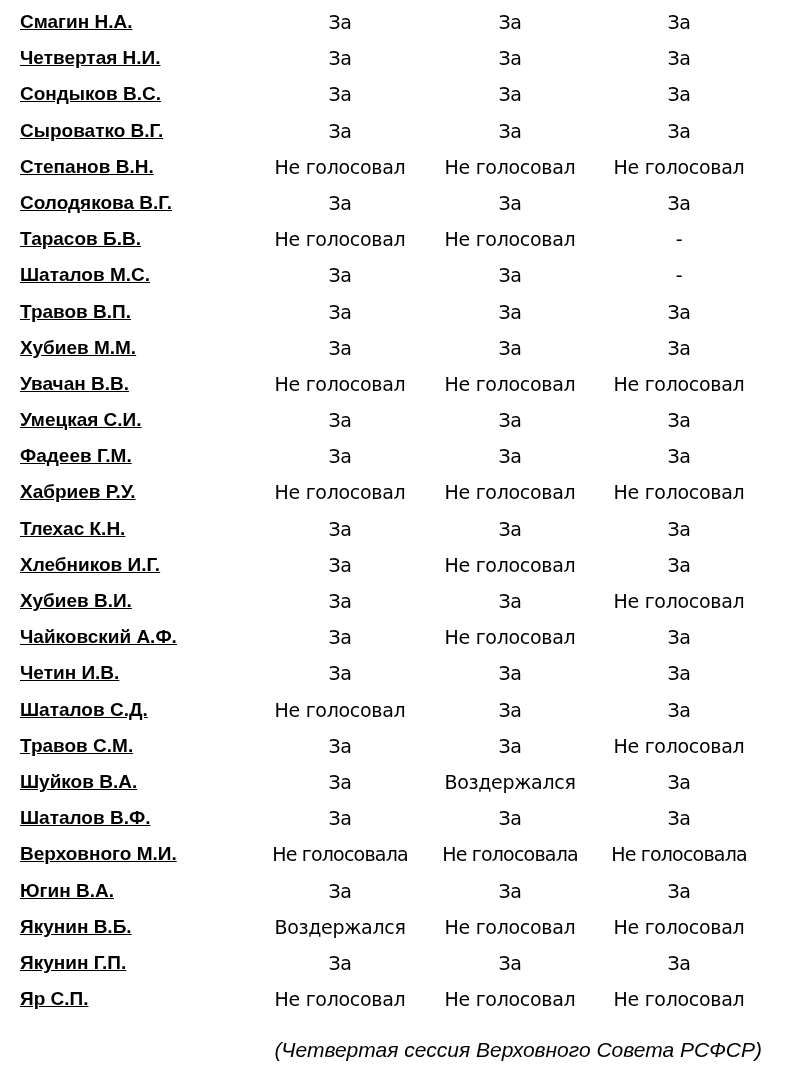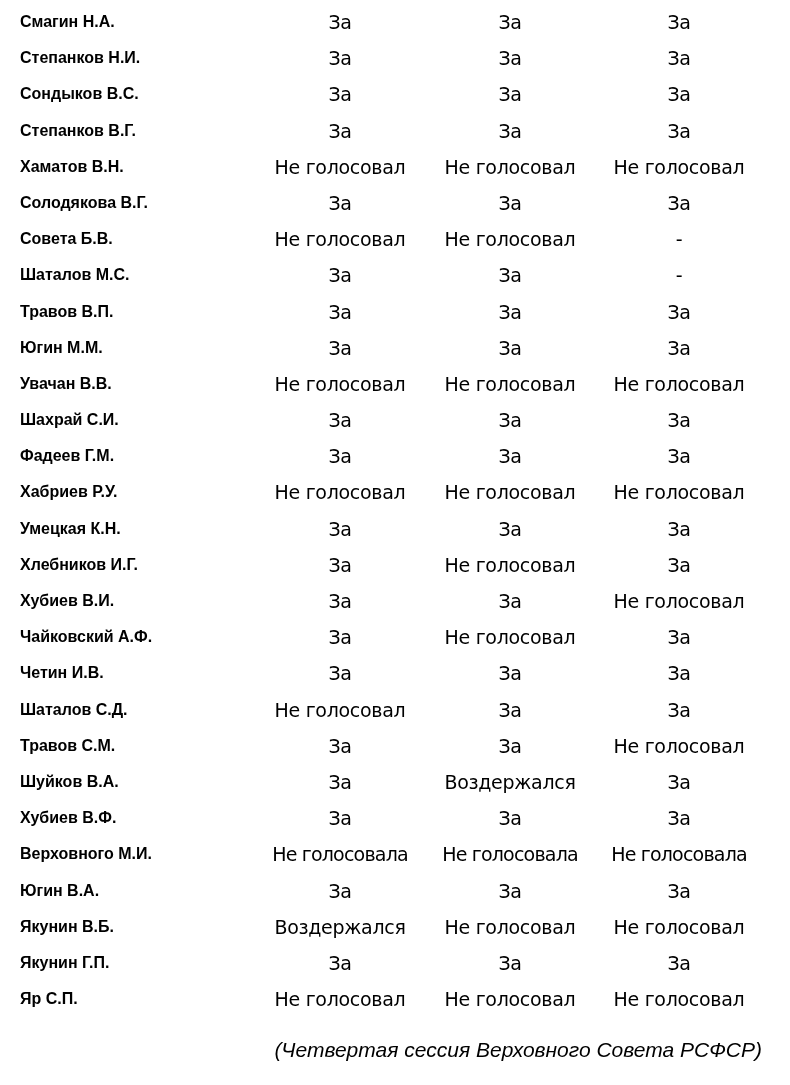--- a/index.html
+++ b/index.html
@@ -1,115 +1,115 @@
 <!DOCTYPE html>
 <html><head>
 <meta charset="utf-8">
 <style>
   html, body { margin: 0; padding: 0; background: #ffffff; }
   body { width: 790px; height: 1085px; position: relative; overflow: hidden; color: #000; }
   .table { position: absolute; left: 20px; top: 4px; }
   .row { position: relative; height: 36.2px; display: block; }
-  .name { position: absolute; left: 0; top: 0; font-family: "Liberation Sans", sans-serif; font-weight: bold; font-size: 16px; line-height: 36px; white-space: nowrap; }
+  .name { position: absolute; left: 0; top: 0; font-family: "Liberation Sans", sans-serif; font-weight: bold; font-size: 19px; line-height: 36px; white-space: nowrap; text-decoration: underline; }
   .vote { position: absolute; top: 0; width: 170px; text-align: center; font-family: "DejaVu Sans", sans-serif; font-size: 19px; line-height: 36px; white-space: nowrap; letter-spacing: -0.3px; }
   .c1 { left: 235px; }
   .c2 { left: 405px; }
   .c3 { left: 574px; }
   .footer { position: absolute; right: 28px; top: 1038px; font-family: "Liberation Sans", sans-serif; font-style: italic; font-size: 21px; white-space: nowrap; }
 </style>
 </head>
 <body>
 
 <div class="table">
   <div class="row">
       <span class="name">Смагин Н.А.</span>
       <span class="vote c1">За</span>
       <span class="vote c2">За</span>
       <span class="vote c3">За</span>
     </div>
   <div class="row">
-      <span class="name">Степанков Н.И.</span>
+      <span class="name">Четвертая Н.И.</span>
       <span class="vote c1">За</span>
       <span class="vote c2">За</span>
       <span class="vote c3">За</span>
     </div>
   <div class="row">
       <span class="name">Сондыков В.С.</span>
       <span class="vote c1">За</span>
       <span class="vote c2">За</span>
       <span class="vote c3">За</span>
     </div>
   <div class="row">
-      <span class="name">Степанков В.Г.</span>
+      <span class="name">Сыроватко В.Г.</span>
       <span class="vote c1">За</span>
       <span class="vote c2">За</span>
       <span class="vote c3">За</span>
     </div>
   <div class="row">
-      <span class="name">Хаматов В.Н.</span>
+      <span class="name">Степанов В.Н.</span>
       <span class="vote c1">Не голосовал</span>
       <span class="vote c2">Не голосовал</span>
       <span class="vote c3">Не голосовал</span>
     </div>
   <div class="row">
       <span class="name">Солодякова В.Г.</span>
       <span class="vote c1">За</span>
       <span class="vote c2">За</span>
       <span class="vote c3">За</span>
     </div>
   <div class="row">
-      <span class="name">Совета Б.В.</span>
+      <span class="name">Тарасов Б.В.</span>
       <span class="vote c1">Не голосовал</span>
       <span class="vote c2">Не голосовал</span>
       <span class="vote c3">-</span>
     </div>
   <div class="row">
       <span class="name">Шаталов М.С.</span>
       <span class="vote c1">За</span>
       <span class="vote c2">За</span>
       <span class="vote c3">-</span>
     </div>
   <div class="row">
       <span class="name">Травов В.П.</span>
       <span class="vote c1">За</span>
       <span class="vote c2">За</span>
       <span class="vote c3">За</span>
     </div>
   <div class="row">
-      <span class="name">Югин М.М.</span>
+      <span class="name">Хубиев М.М.</span>
       <span class="vote c1">За</span>
       <span class="vote c2">За</span>
       <span class="vote c3">За</span>
     </div>
   <div class="row">
       <span class="name">Увачан В.В.</span>
       <span class="vote c1">Не голосовал</span>
       <span class="vote c2">Не голосовал</span>
       <span class="vote c3">Не голосовал</span>
     </div>
   <div class="row">
-      <span class="name">Шахрай С.И.</span>
+      <span class="name">Умецкая С.И.</span>
       <span class="vote c1">За</span>
       <span class="vote c2">За</span>
       <span class="vote c3">За</span>
     </div>
   <div class="row">
       <span class="name">Фадеев Г.М.</span>
       <span class="vote c1">За</span>
       <span class="vote c2">За</span>
       <span class="vote c3">За</span>
     </div>
   <div class="row">
       <span class="name">Хабриев Р.У.</span>
       <span class="vote c1">Не голосовал</span>
       <span class="vote c2">Не голосовал</span>
       <span class="vote c3">Не голосовал</span>
     </div>
   <div class="row">
-      <span class="name">Умецкая К.Н.</span>
+      <span class="name">Тлехас К.Н.</span>
       <span class="vote c1">За</span>
       <span class="vote c2">За</span>
       <span class="vote c3">За</span>
     </div>
   <div class="row">
       <span class="name">Хлебников И.Г.</span>
       <span class="vote c1">За</span>
       <span class="vote c2">Не голосовал</span>
       <span class="vote c3">За</span>
     </div>
@@ -143,21 +143,21 @@
       <span class="vote c2">За</span>
       <span class="vote c3">Не голосовал</span>
     </div>
   <div class="row">
       <span class="name">Шуйков В.А.</span>
       <span class="vote c1">За</span>
       <span class="vote c2">Воздержался</span>
       <span class="vote c3">За</span>
     </div>
   <div class="row">
-      <span class="name">Хубиев В.Ф.</span>
+      <span class="name">Шаталов В.Ф.</span>
       <span class="vote c1">За</span>
       <span class="vote c2">За</span>
       <span class="vote c3">За</span>
     </div>
   <div class="row">
       <span class="name">Верховного М.И.</span>
       <span class="vote c1" style="letter-spacing:-0.8px">Не голосовала</span>
       <span class="vote c2" style="letter-spacing:-0.8px">Не голосовала</span>
       <span class="vote c3" style="letter-spacing:-0.8px">Не голосовала</span>
     </div>

